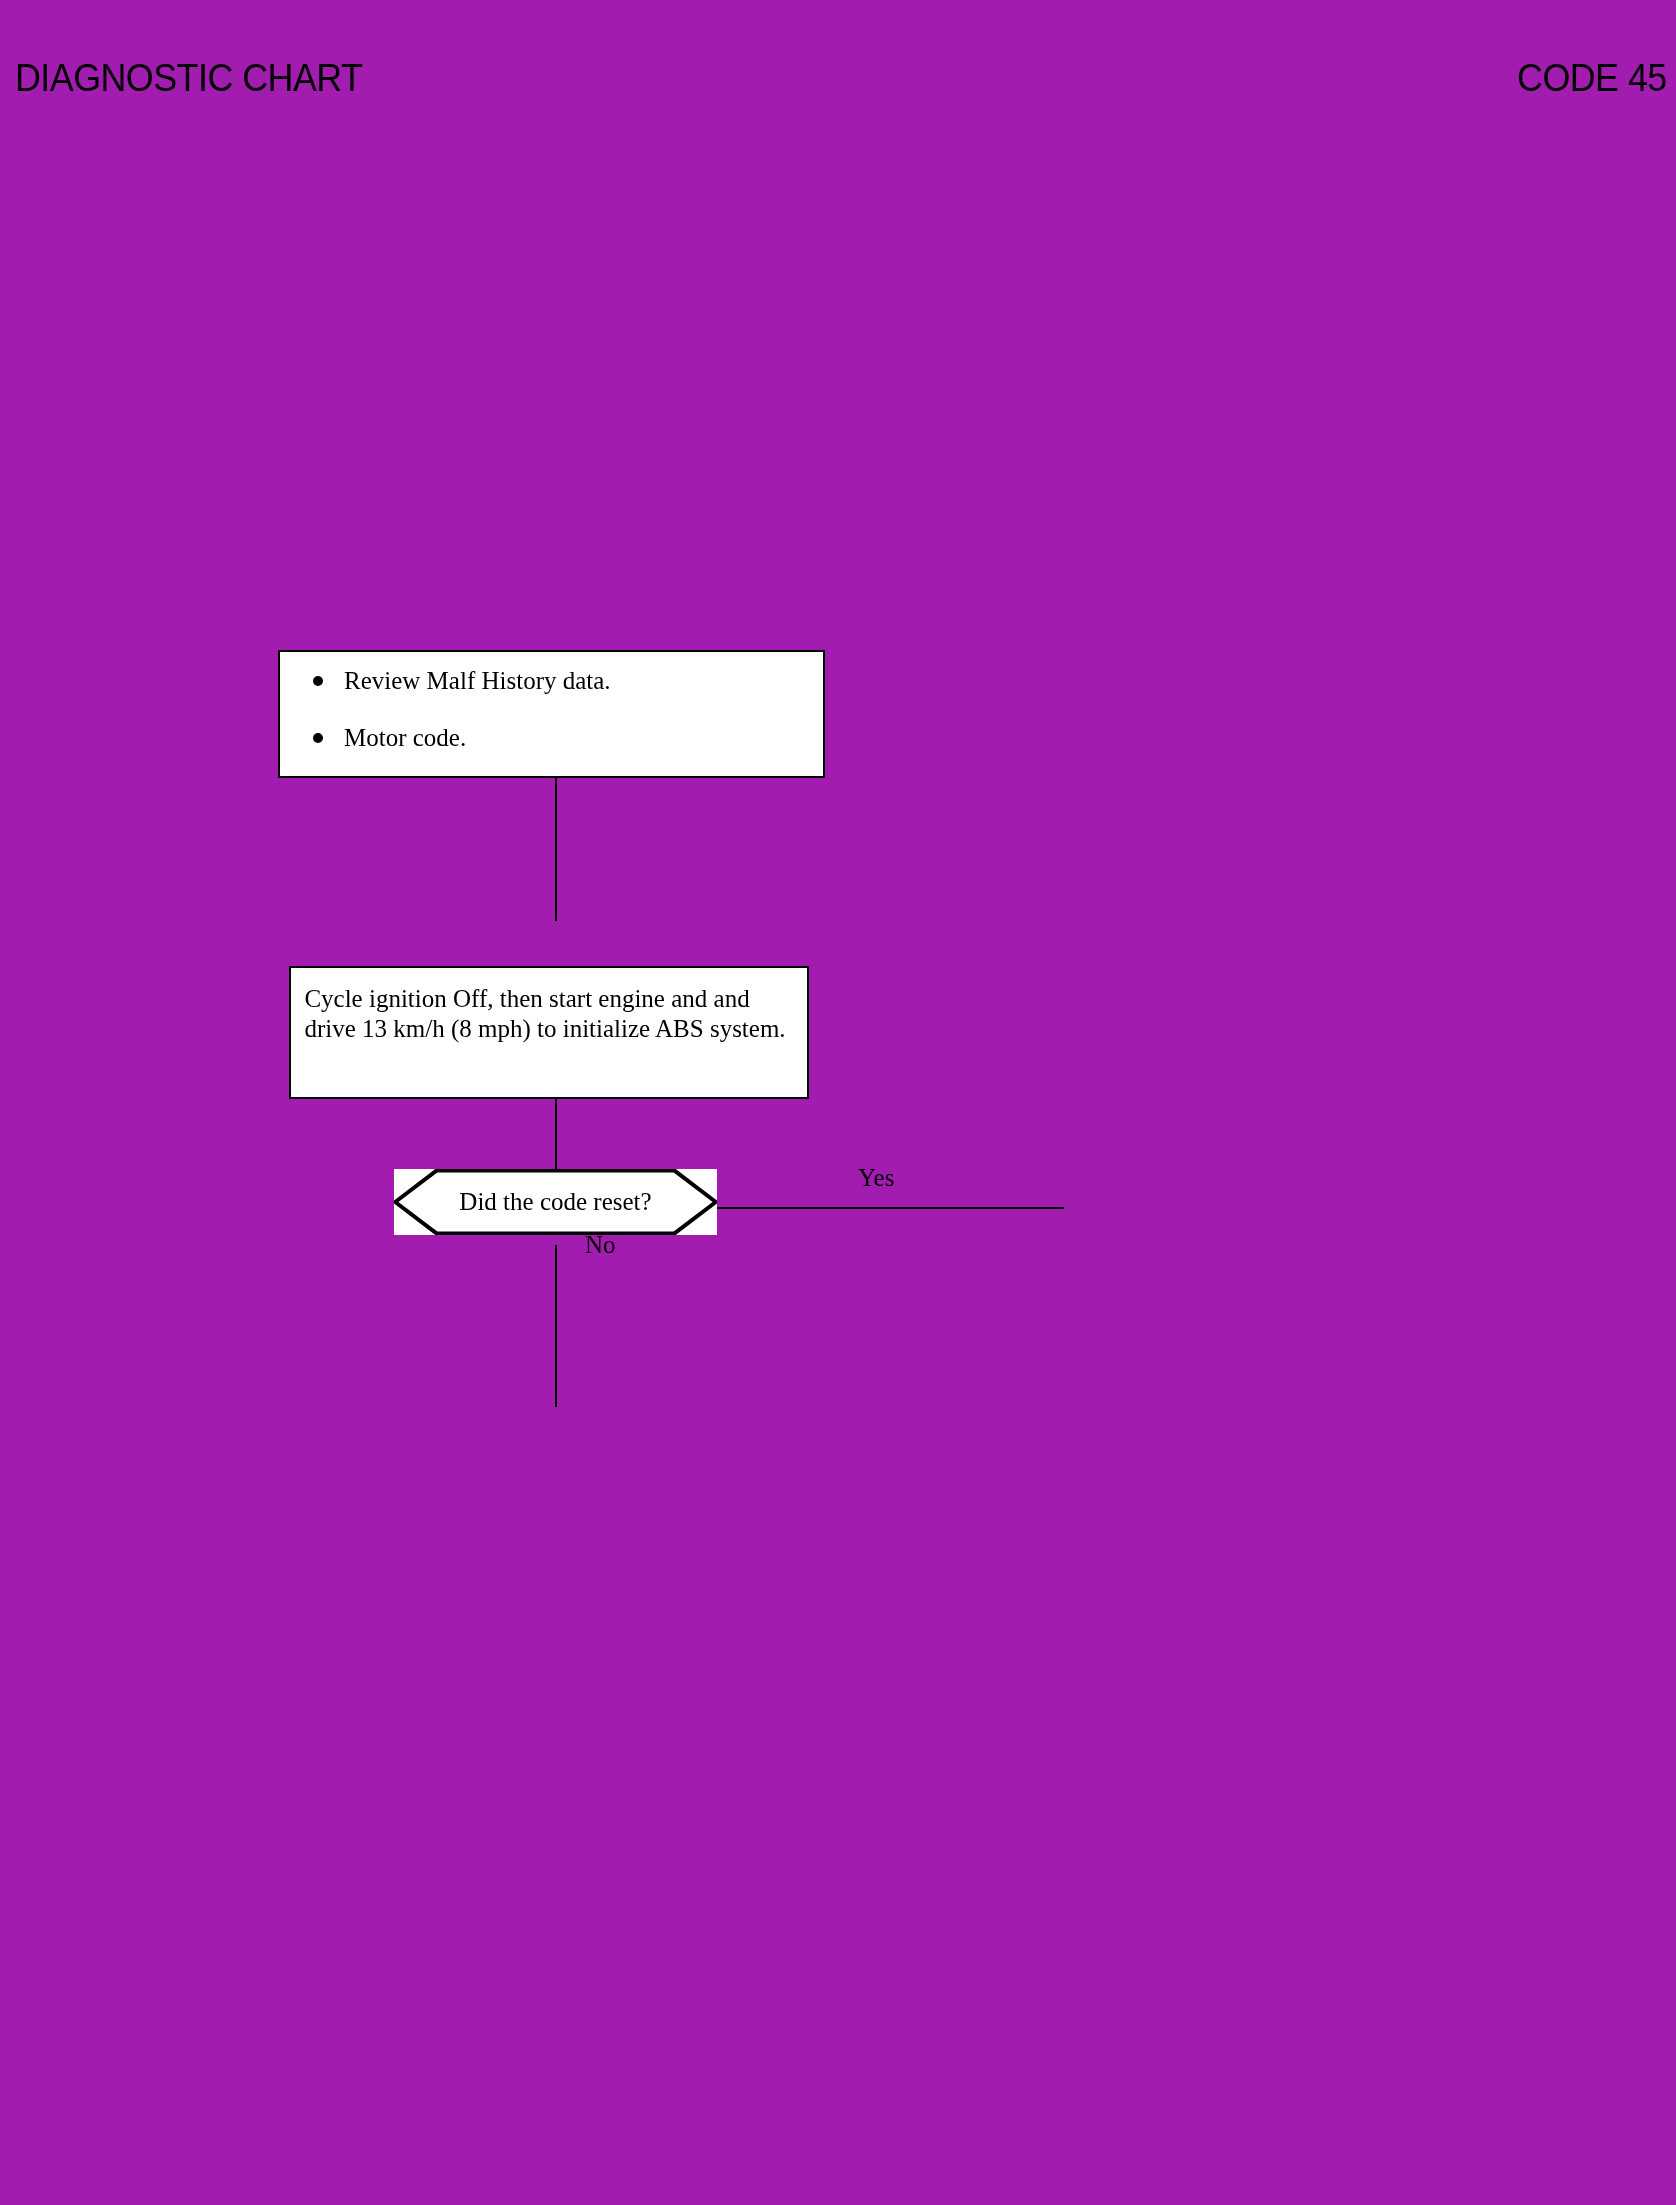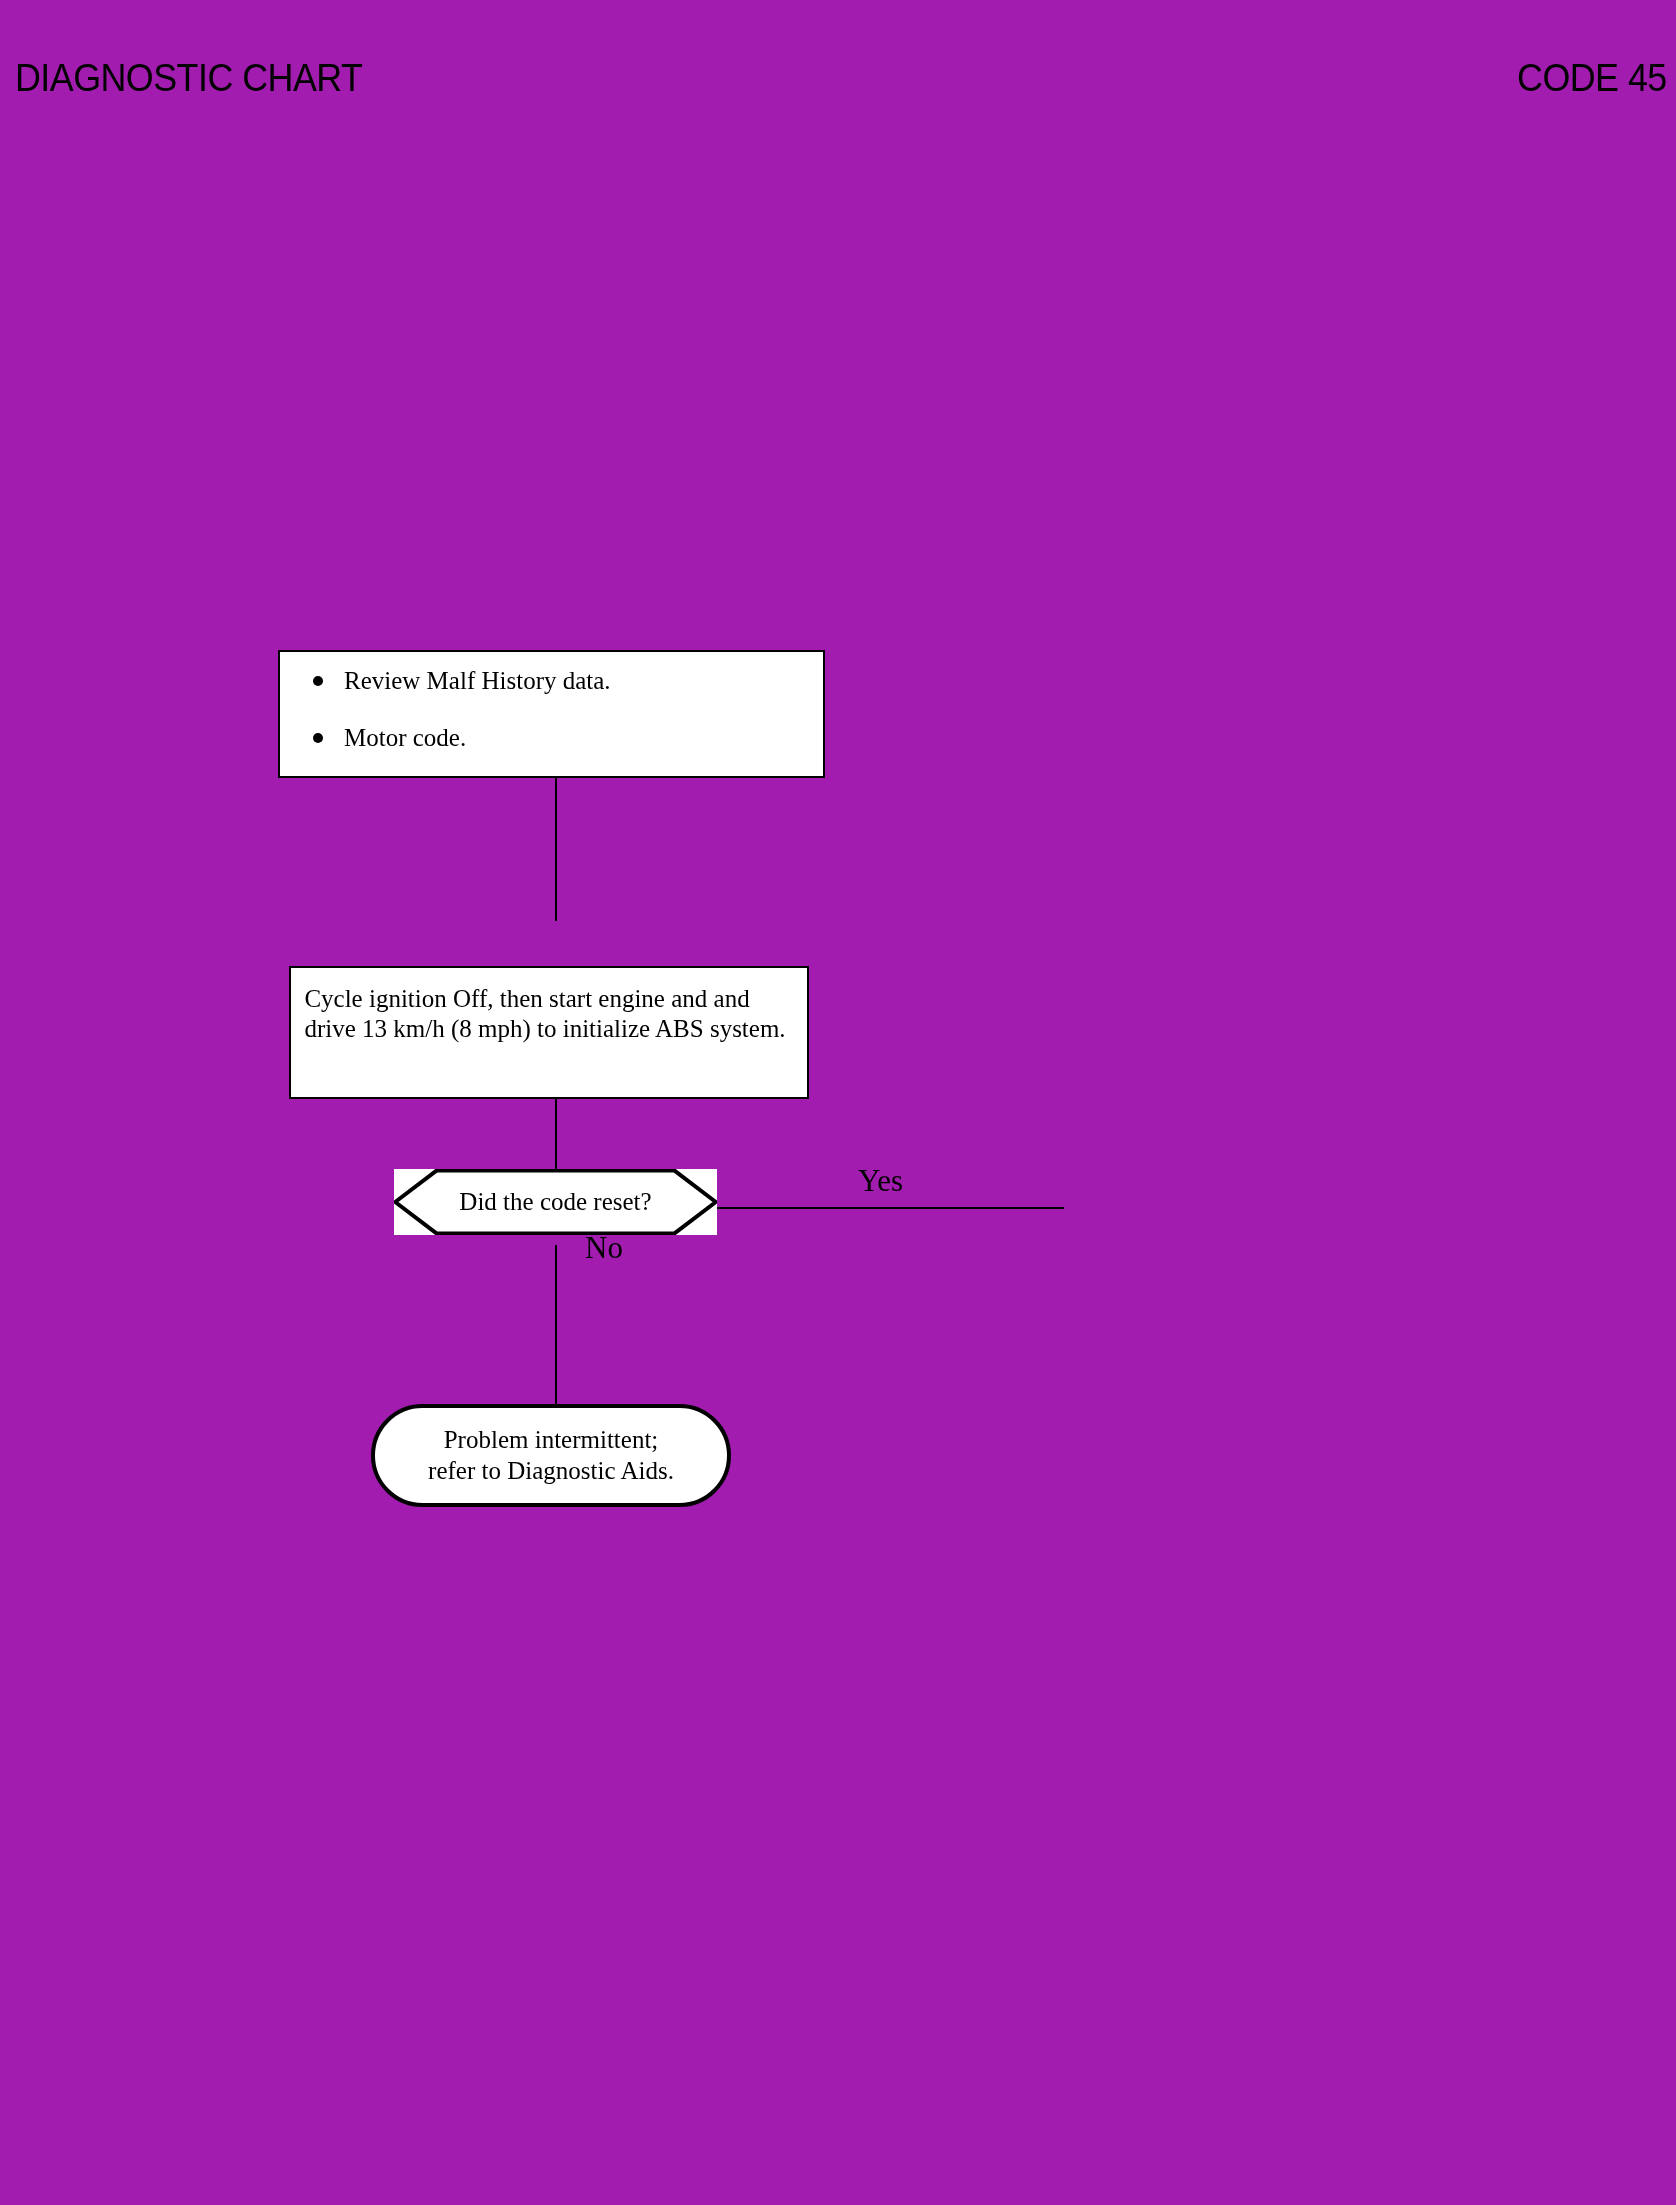--- a/index.html
+++ b/index.html
@@ -162,21 +162,21 @@
   .conn-h { height: 2.4px; }
 
   #conn-box1-box2   { left: 555px; top: 776px; height: 145px; }
   #conn-box2-decide { left: 555px; top: 1048px; height: 123px; }
   #conn-decide-yes  { left: 716px; top: 1207px; width: 348px; }
   #conn-decide-no   { left: 555px; top: 1245px; height: 162px; }
 
   
   .branch-label {
     position: absolute;
-    font-size: 31px;
+    font-size: 25px;
     line-height: 1.0;
     white-space: nowrap;
     color: #000000;
   }
   #label-yes { left: 858px; top: 1165px; }
   #label-no  { left: 585px;  top: 1232px; }
 </style>
 </head>
 <body>
 
@@ -207,21 +207,15 @@
       <polygon points="2,63 70,3 462,3 530,63 462,123 70,123" fill="#ffffff" stroke="#000000" stroke-width="4" vector-effect="non-scaling-stroke"></polygon>
     </svg>
     <div class="hex-label">Did the code reset?</div>
   </div>
 
   <div class="branch-label" id="label-yes">Yes</div>
 
   <div class="branch-label" id="label-no">No</div>
 
 
-  <div class="node term-node" id="terminal-intermittent">
-    <div class="node-text">
-      <div>Problem intermittent;</div>
-      <div>refer to Diagnostic Aids.</div>
-    </div>
-  </div>
 
 </div>
 
 
 </body></html>

